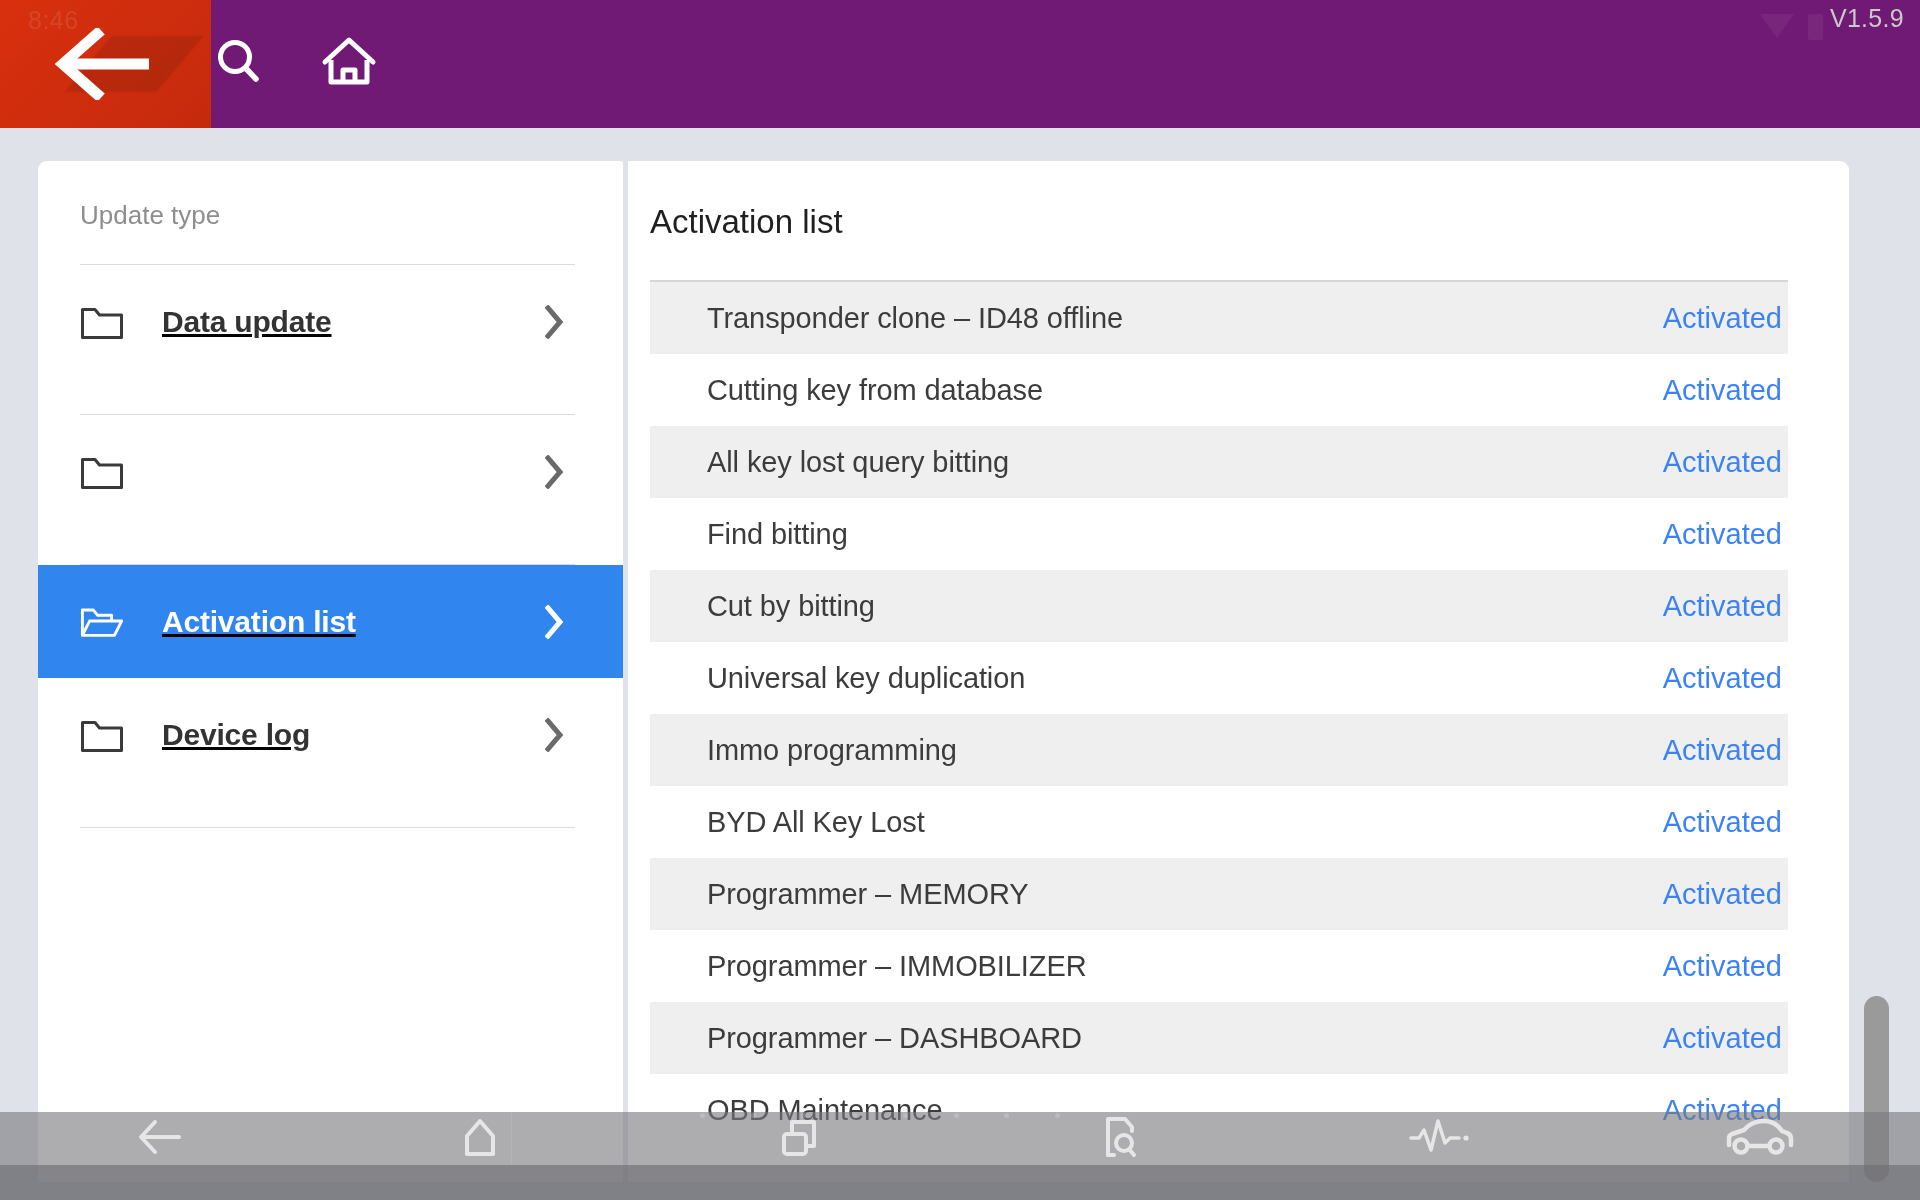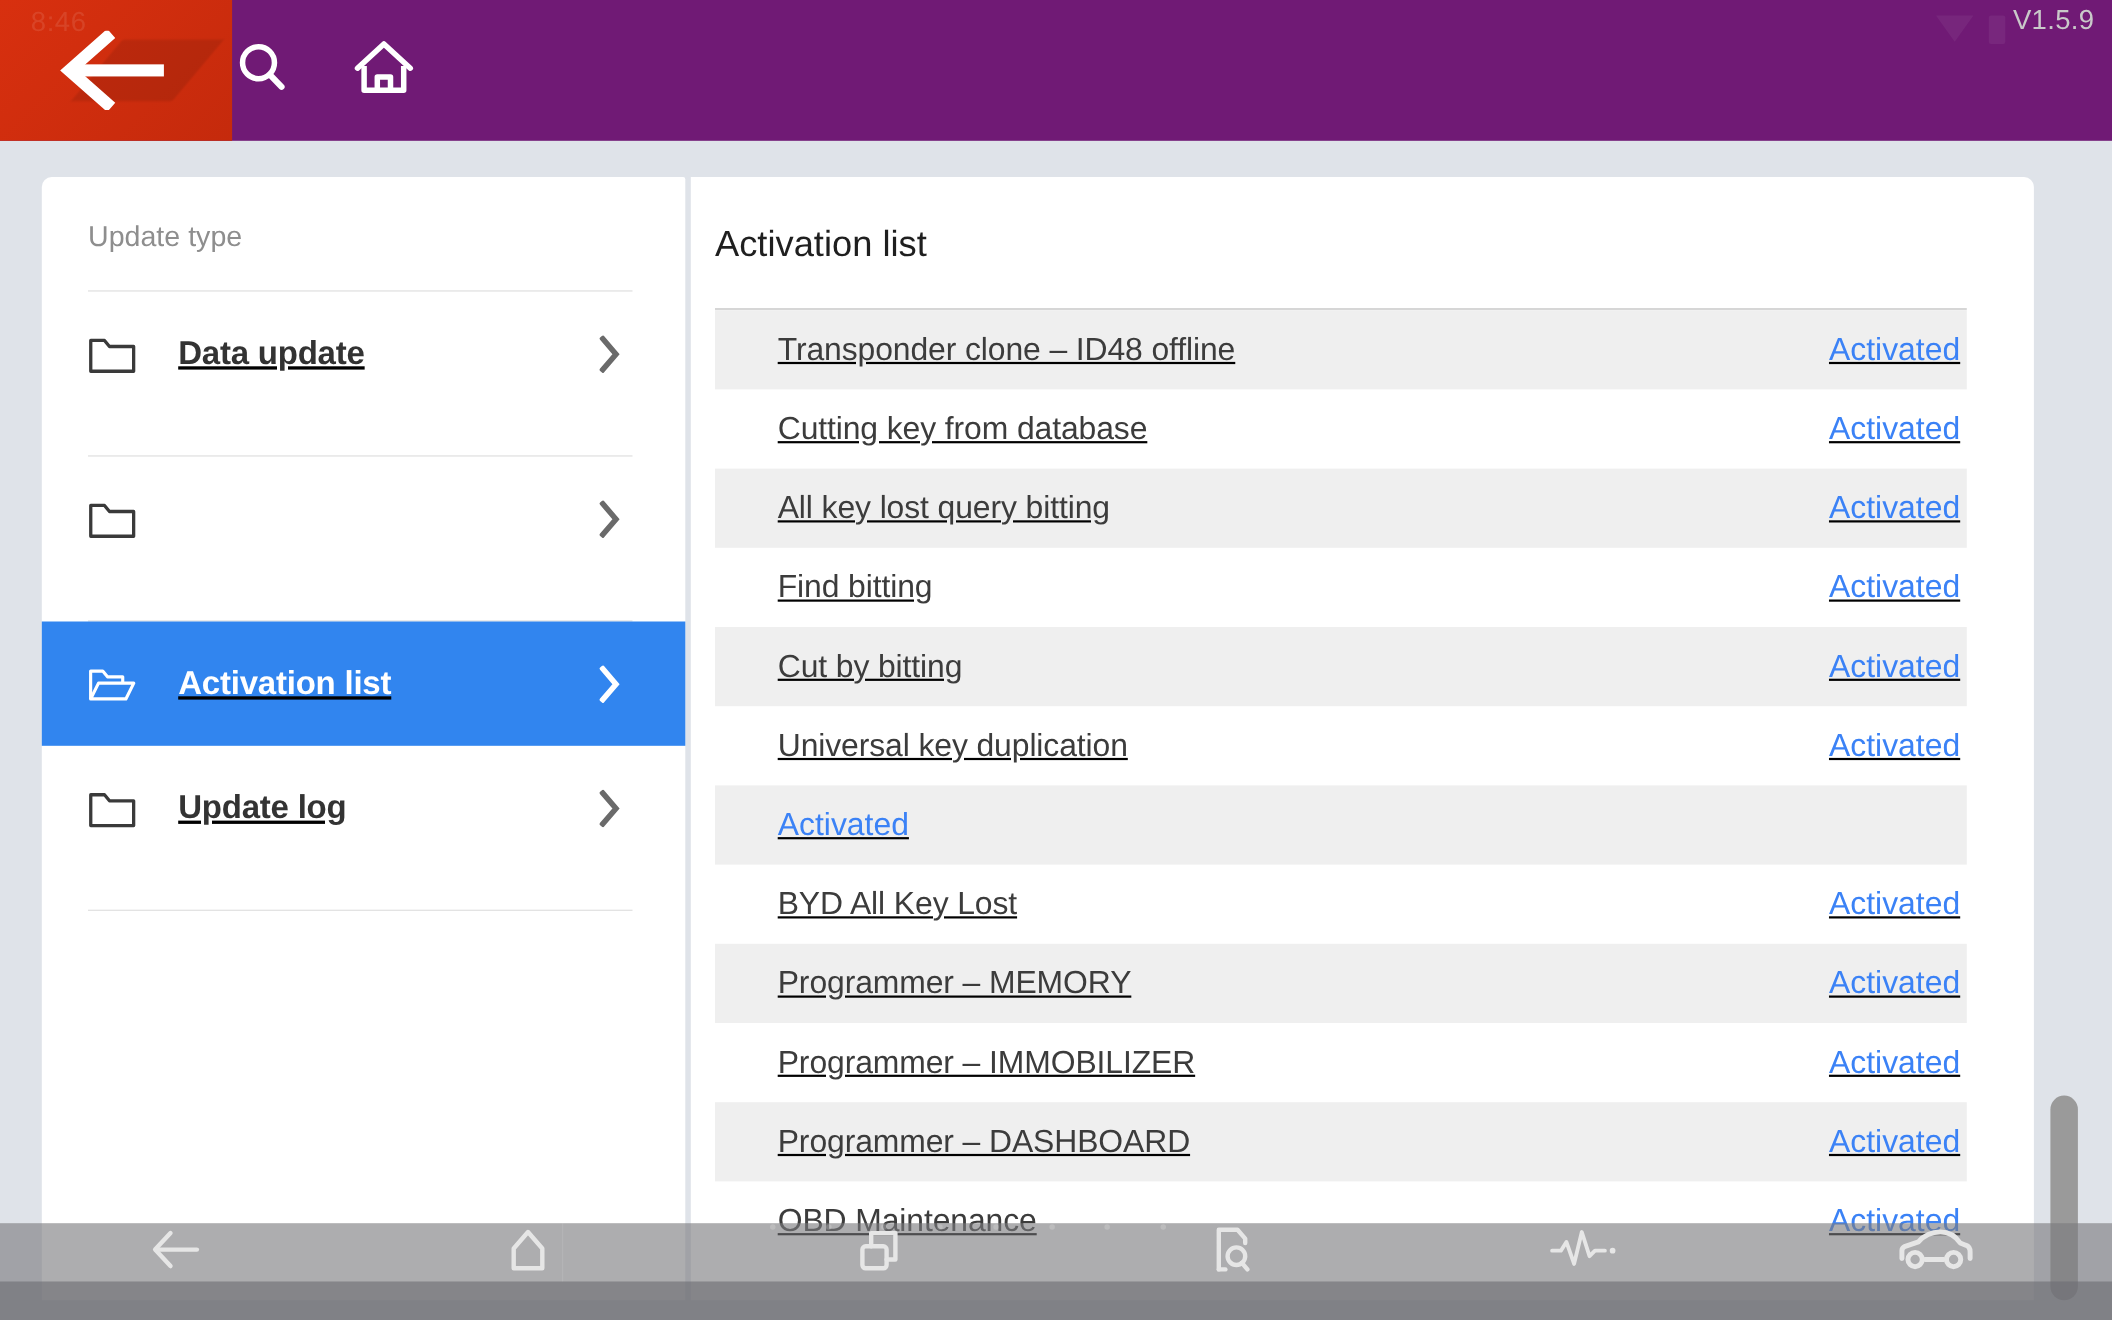--- a/index.html
+++ b/index.html
@@ -159,21 +159,21 @@
     font-size: 33px;
     color: #1f1f1f;
     padding: 44px 0 0 22px;
     line-height: 1;
   }
   .main-rule {
     height: 2px;
     background: #d6d6d6;
     margin: 42px 61px 0 22px;
   }
-  .rows { margin: 0 61px 0 22px; text-decoration: underline; }
+  .rows { margin: 0 61px 0 22px; }
   .row {
     height: 72px;
     display: flex; align-items: center;
     padding: 0 0 0 57px;
     cursor: pointer;
   }
   .row.alt { background: #efefef; }
   .row-label {
     flex: 1 1 auto;
     font-size: 29px;
@@ -329,21 +329,21 @@
           </svg>
       </span>
     </div>
 
     <div class="side-item">
       <span class="folder">
         <svg width="44" height="36" viewBox="0 0 44 36">
           <path d="M2.5 33.5 L2.5 5.5 L15 5.5 L19.5 11 L41.5 11 L41.5 33.5 Z" fill="none" stroke="#3a3a3a" stroke-width="3" stroke-linejoin="round"></path>
         </svg>
       </span>
-      <span class="side-label">Update log</span>
+      <span class="side-label">Device log</span>
       <span class="chev">
         <svg width="20" height="34" viewBox="0 0 20 34">
             <path d="M3 3 L15 17 L3 31" fill="none" stroke="#6a6a6a" stroke-width="5" stroke-linecap="square"></path>
           </svg>
       </span>
     </div>
     <div class="side-sep"></div>
   </div>
 
   <div class="main">
@@ -369,20 +369,21 @@
       </div>
       <div class="row alt">
         <span class="row-label">Cut by bitting</span>
         <span class="row-status">Activated</span>
       </div>
       <div class="row">
         <span class="row-label">Universal key duplication</span>
         <span class="row-status">Activated</span>
       </div>
       <div class="row alt">
+        <span class="row-label">Immo programming</span>
         <span class="row-status">Activated</span>
       </div>
       <div class="row">
         <span class="row-label">BYD All Key Lost</span>
         <span class="row-status">Activated</span>
       </div>
       <div class="row alt">
         <span class="row-label">Programmer – MEMORY</span>
         <span class="row-status">Activated</span>
       </div>

